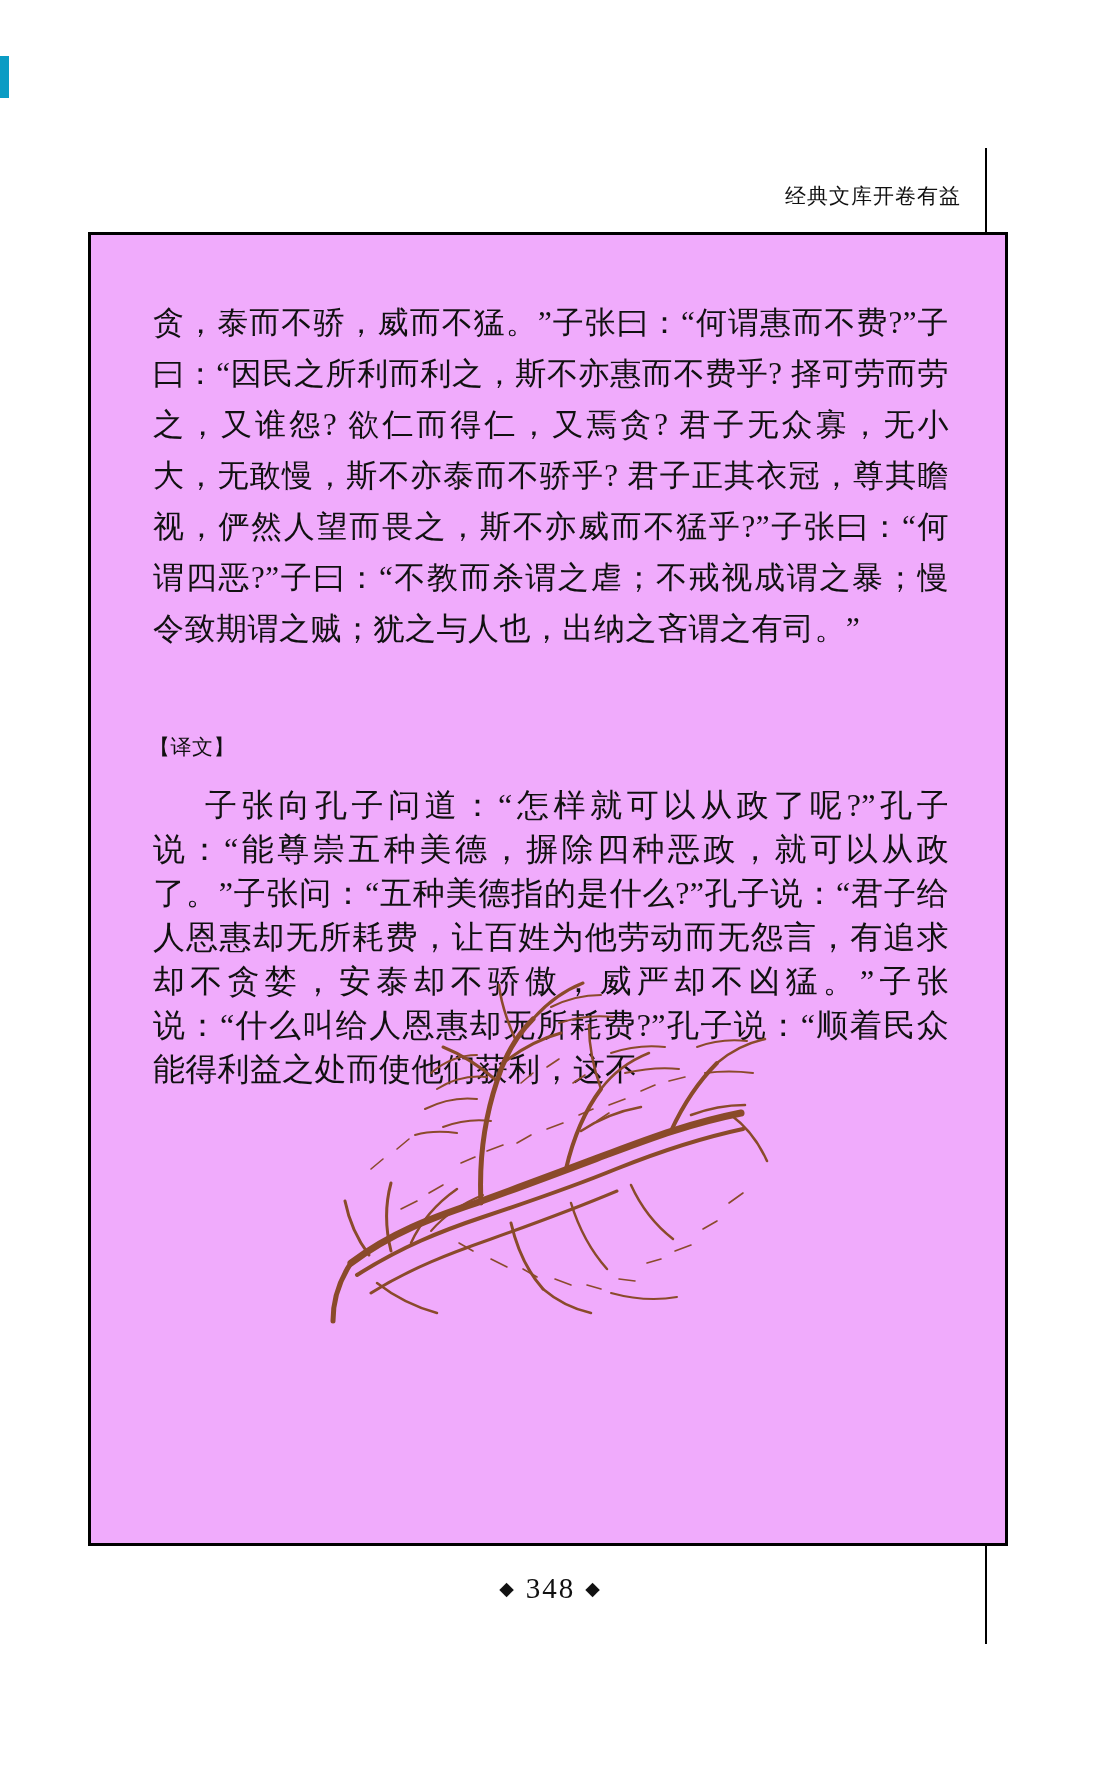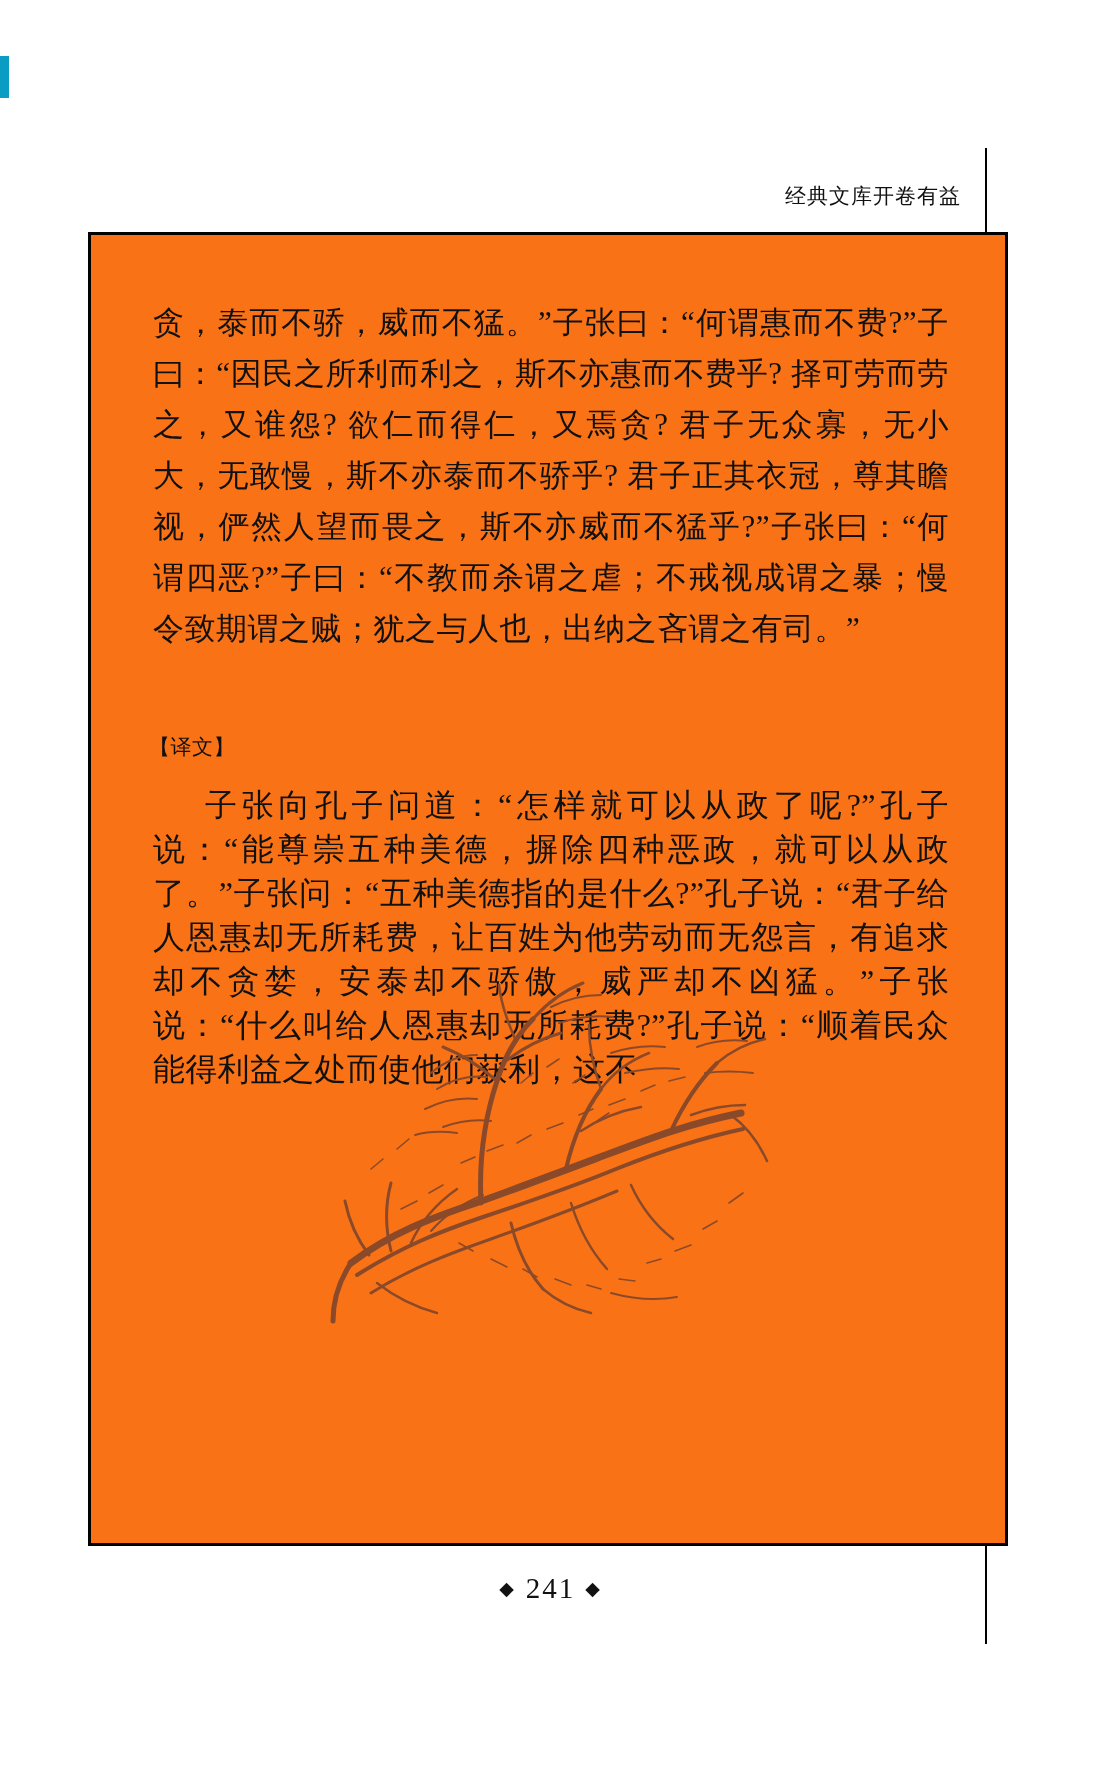--- a/index.html
+++ b/index.html
@@ -53,21 +53,21 @@
     font-family: "Liberation Serif", "DejaVu Serif", serif;
     white-space: nowrap;
   }
 
   .content-panel {
     position: absolute;
     left: 88px;
     top: 232px;
     width: 920px;
     height: 1314px;
-    background: #f97316;
+    background: #f0abfc;
     border: 3px solid #000000;
     box-sizing: border-box;
     overflow: hidden;
   }
 
   .main-text {
     position: absolute;
     left: 62px;
     top: 62px;
     width: 796px;
@@ -227,16 +227,16 @@
             <path d="M262 120 l12 -8"></path>
               <path d="M286 158 l12 -8"></path>
           </g>
         </g>
       </svg>
     </div>
 
   </div>
 
   <div class="page-number">
-    <span class="dia">◆</span><span>241</span><span class="dia">◆</span>
+    <span class="dia">◆</span><span>348</span><span class="dia">◆</span>
   </div>
 
 </div>
 
 </body></html>

